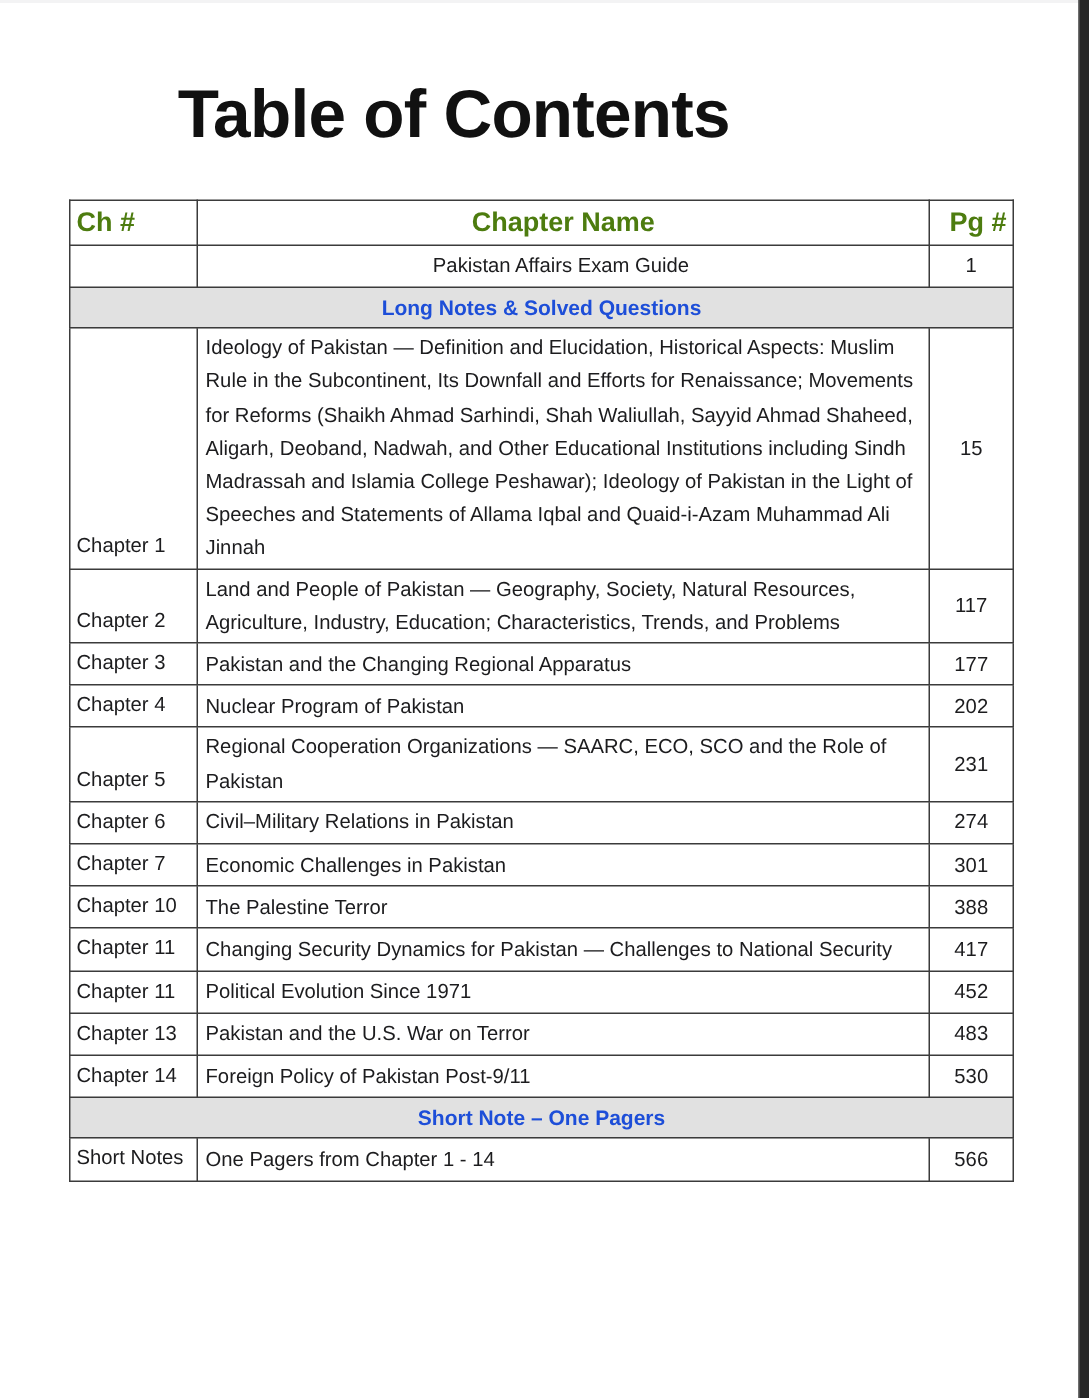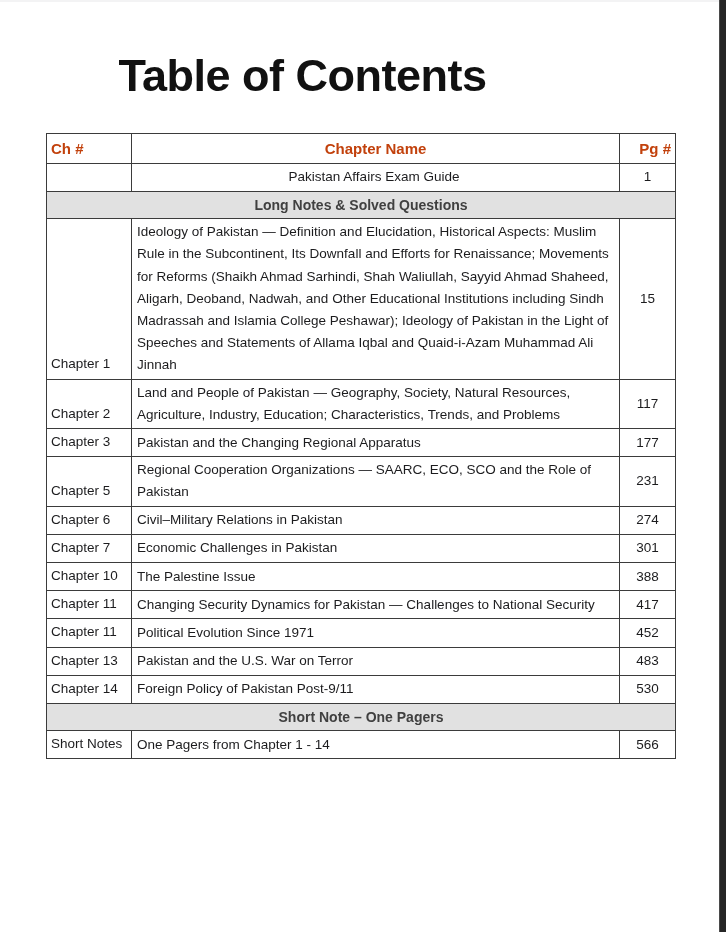--- a/index.html
+++ b/index.html
@@ -44,25 +44,25 @@
     table-layout:fixed;
   }
   table.toc, table.toc td, table.toc th{
     border:1px solid var(--border);
   }
   table.toc{border-width:1.5px;}
   col.c-ch{width:85px;}
   col.c-name{width:488px;}
   col.c-pg{width:56px;}
   th{
-    font-size:15px;
+    font-size:18px;
     font-weight:700;
     height:30px;
     padding:2px 4px;
-    color:#c2410c;
+    color:#4d7c0f;
   }
   th.h-ch{text-align:left;}
   th.h-name{text-align:center;}
   th.h-pg{text-align:right;}
   td{
     font-size:13.5px;
     line-height:22.2px;
     padding:2px 4px;
     vertical-align:middle;
   }
@@ -83,21 +83,21 @@
   }
   tr.entry-row{height:27px;}
   tr.first-row{height:28px;}
   td.section-cell{
     background:var(--section-bg);
     text-align:center;
     font-weight:700;
     font-size:14px;
     height:27px;
     padding:2px 4px;
-    color:#404040;
+    color:#1d4ed8;
   }
 </style>
 </head>
 <body>
 
 <div class="top-edge"></div>
 
 <h1 class="doc-title">Table of Contents</h1>
 
 <table class="toc">
@@ -131,37 +131,42 @@
         <td class="cell-ch">Chapter 2</td>
         <td class="cell-name">Land and People of Pakistan — Geography, Society, Natural Resources, Agriculture, Industry, Education; Characteristics, Trends, and Problems</td>
         <td class="cell-pg">117</td>
       </tr>
       <tr class="entry-row">
         <td class="cell-ch">Chapter 3</td>
         <td class="cell-name">Pakistan and the Changing Regional Apparatus</td>
         <td class="cell-pg">177</td>
       </tr>
       <tr class="entry-row">
+        <td class="cell-ch">Chapter 4</td>
+        <td class="cell-name">Nuclear Program of Pakistan</td>
+        <td class="cell-pg">202</td>
+      </tr>
+      <tr class="entry-row">
         <td class="cell-ch">Chapter 5</td>
         <td class="cell-name">Regional Cooperation Organizations — SAARC, ECO, SCO and the Role of Pakistan</td>
         <td class="cell-pg">231</td>
       </tr>
       <tr class="entry-row">
         <td class="cell-ch">Chapter 6</td>
         <td class="cell-name">Civil–Military Relations in Pakistan</td>
         <td class="cell-pg">274</td>
       </tr>
       <tr class="entry-row">
         <td class="cell-ch">Chapter 7</td>
         <td class="cell-name">Economic Challenges in Pakistan</td>
         <td class="cell-pg">301</td>
       </tr>
       <tr class="entry-row">
         <td class="cell-ch">Chapter 10</td>
-        <td class="cell-name">The Palestine Issue</td>
+        <td class="cell-name">The Palestine Terror</td>
         <td class="cell-pg">388</td>
       </tr>
       <tr class="entry-row">
         <td class="cell-ch">Chapter 11</td>
         <td class="cell-name">Changing Security Dynamics for Pakistan — Challenges to National Security</td>
         <td class="cell-pg">417</td>
       </tr>
       <tr class="entry-row">
         <td class="cell-ch">Chapter 11</td>
         <td class="cell-name">Political Evolution Since 1971</td>

